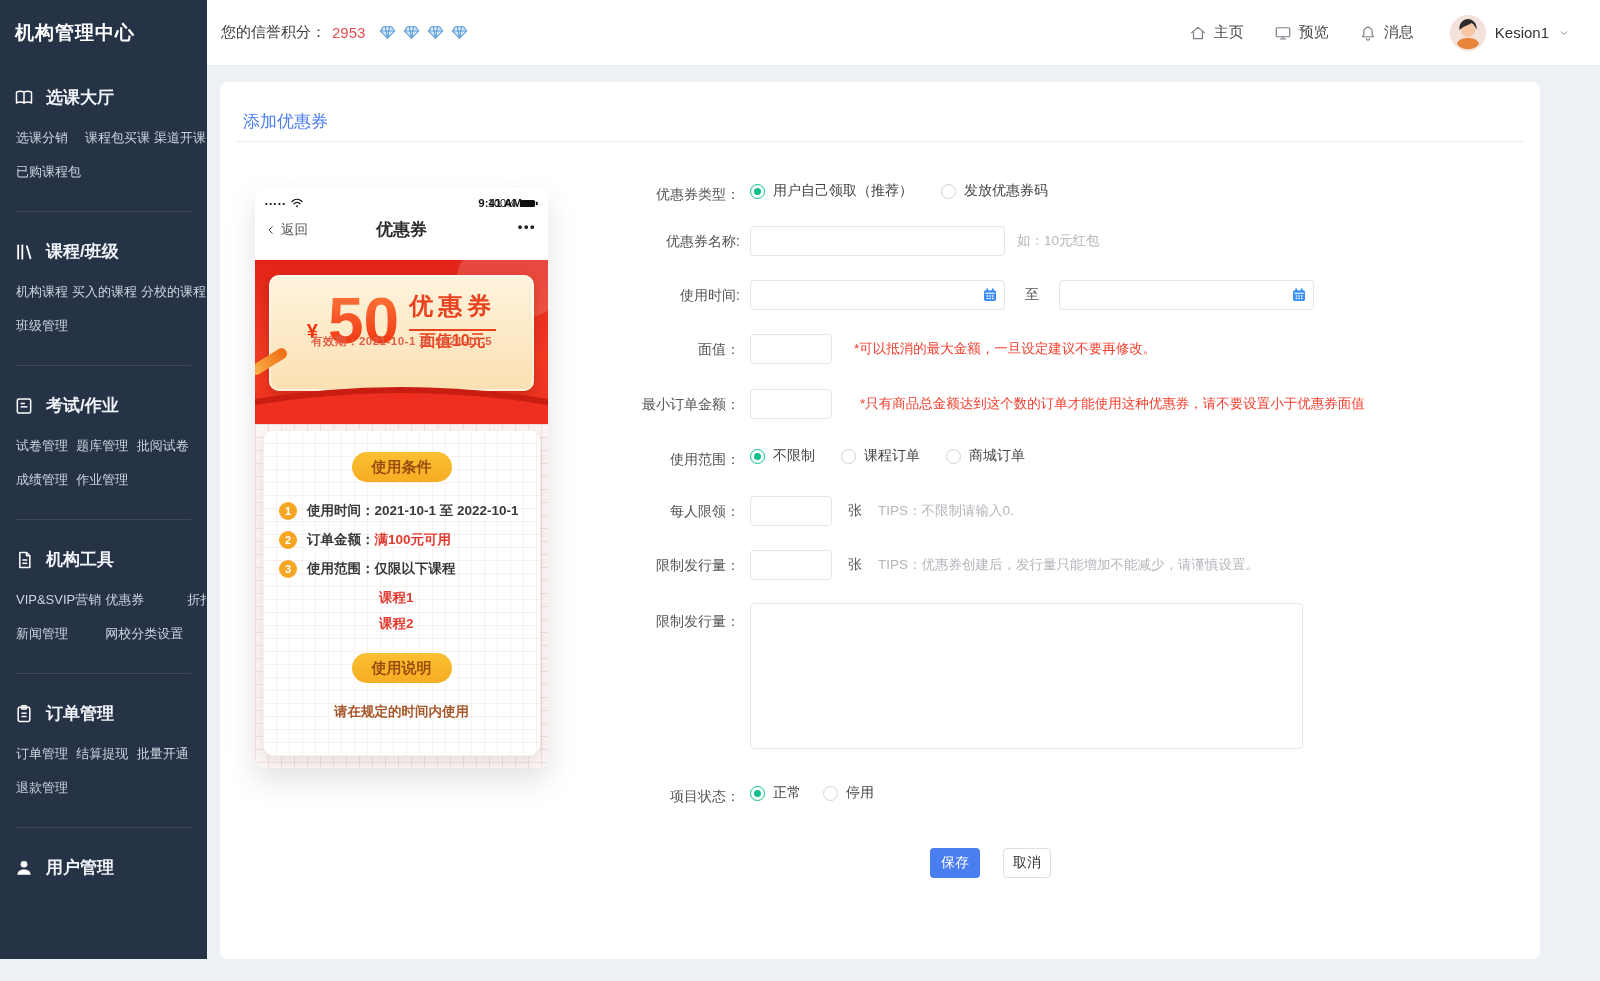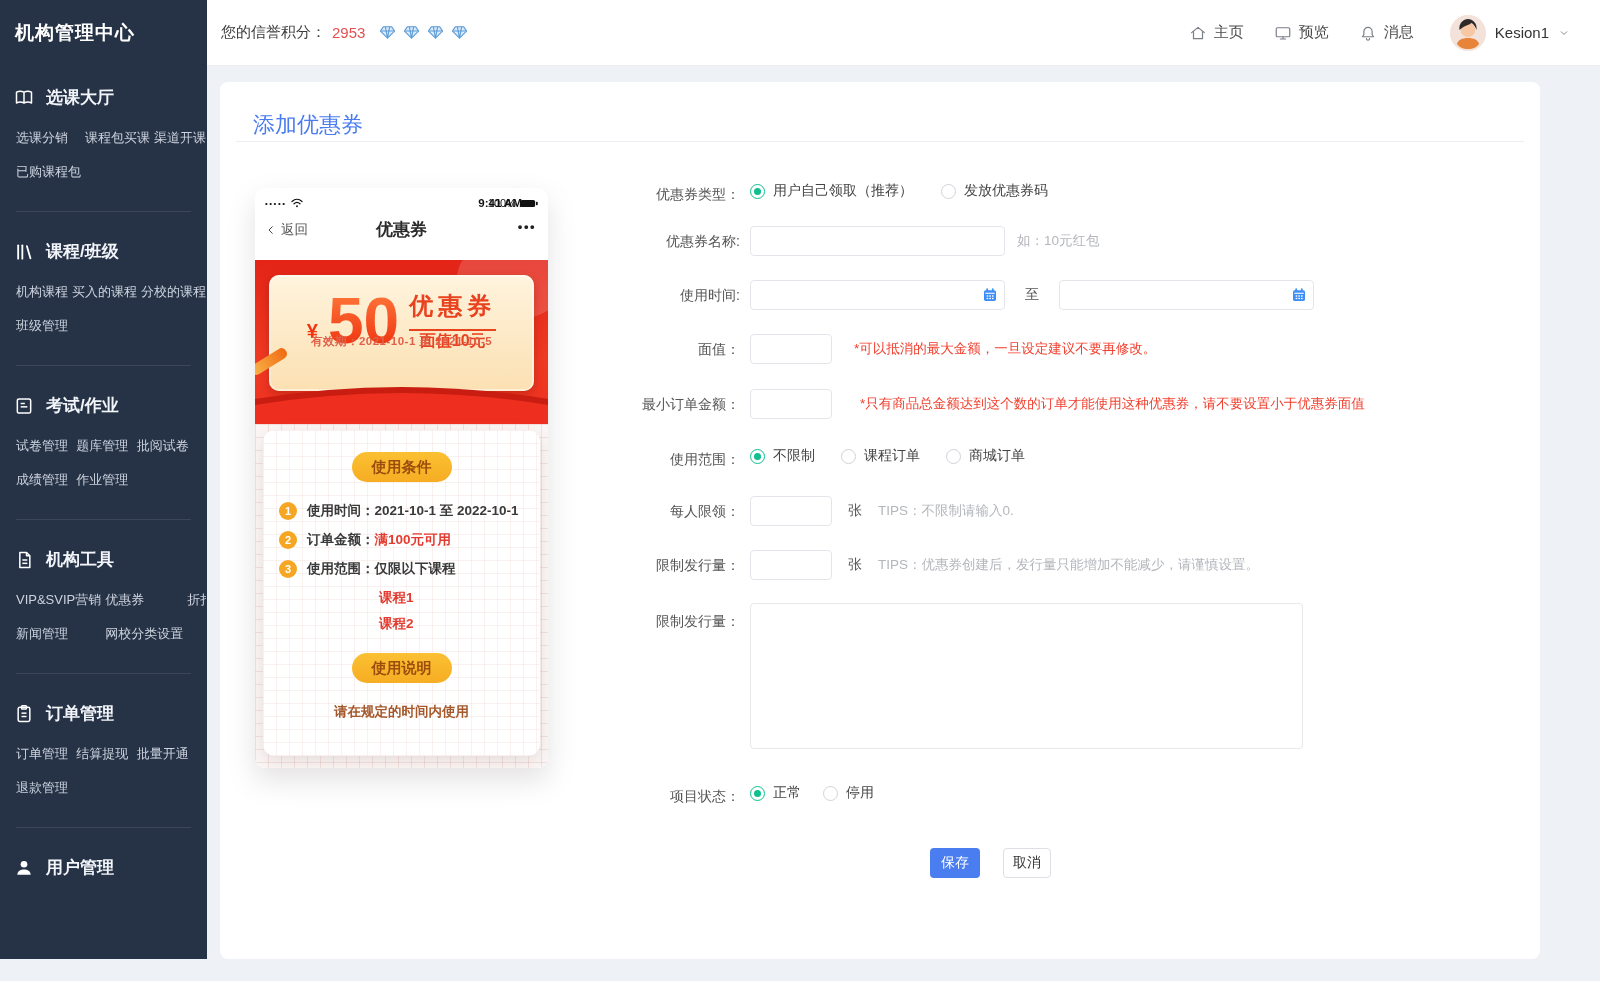--- a/index.html
+++ b/index.html
@@ -26,21 +26,21 @@
   .hnav { display:flex; align-items:center; gap:30px; }
   .hnav-item { display:flex; align-items:center; gap:7px; font-size:15px; color:#4a4a4a; cursor:pointer; }
   .hnav-item svg { width:18px; height:18px; stroke:#7a7f87; fill:none; stroke-width:1.6; }
   .user { display:flex; align-items:center; gap:9px; cursor:pointer; margin-left:6px; }
   .avatar { width:36px; height:36px; border-radius:50%; overflow:hidden; background:#f6e7df; }
   .user-name { font-size:15px; color:#333; }
   .chev { width:12px; height:12px; stroke:#888; fill:none; stroke-width:2; }
 
   
   .card { position:absolute; left:220px; top:82px; width:1320px; height:877px; background:#fff; border-radius:8px; }
-  .page-title { position:absolute; left:33px; top:28px; font-size:22px; color:#4a7cf0; }
+  .page-title { position:absolute; left:23px; top:28px; font-size:17px; color:#4a7cf0; }
   .title-divider { position:absolute; left:16px; right:16px; top:59px; height:1px; background:#eceef3; }
 
   
   .phone { position:absolute; left:35px; top:106px; width:293px; height:580px; background:#fff; border-radius:10px; box-shadow:0 12px 28px rgba(120,110,110,.20); overflow:hidden; }
   .p-status { position:absolute; left:10px; right:10px; top:7px; height:16px; display:flex; align-items:center; justify-content:space-between; font-size:11px; color:#111; }
   .p-status .left,.p-status .right { display:flex; align-items:center; gap:4px; }
   .p-dots { font-size:8px; letter-spacing:1.5px; }
   .p-time { position:absolute; left:0; right:16px; text-align:right; font-size:11.5px; color:#111; font-weight:bold; }
   .p-nav { position:absolute; left:0; right:0; top:26px; height:34px; }
   .p-back { position:absolute; left:10px; top:7px; display:flex; align-items:center; gap:4px; font-size:13.5px; color:#555; }

